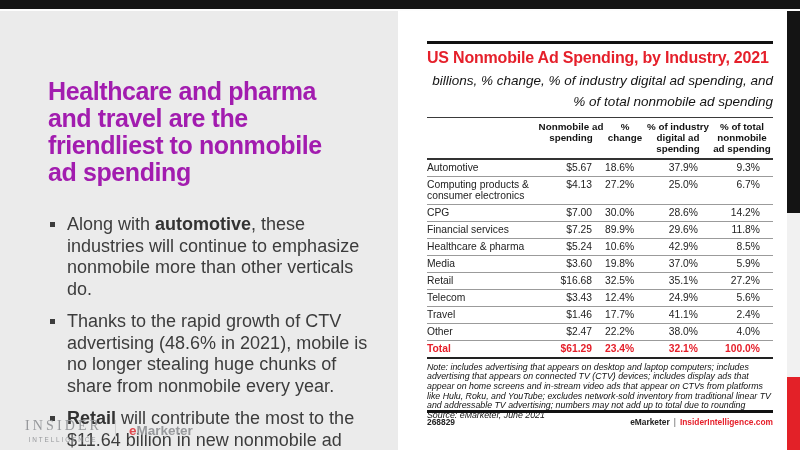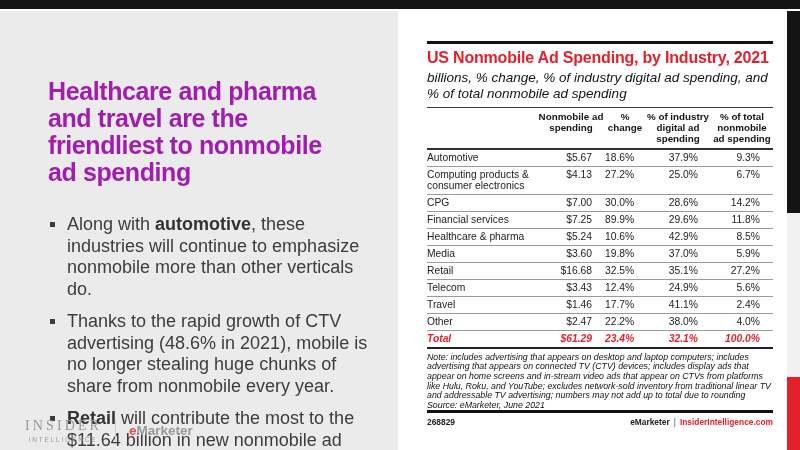--- a/index.html
+++ b/index.html
@@ -29,28 +29,28 @@
   .ins   { font-size:14px; letter-spacing:3.1px; color:#97999c; text-indent:3.1px;font-family:Liberation Serif, serif; }
   .intel { font-size:6.4px; letter-spacing:1.9px; color:#97999c; margin-top:2px; text-indent:1.9px; }
   .logo-divider { width:1px; height:21px; background:#cfcfcf; margin:0 13px 0 13px; }
   .emk { font-size:13.5px; color:#97999c; font-weight:bold; }
   .emk-e { color:#e0494f; }
 
   
   .card { position:absolute; left:398px; top:11px; width:389px; height:439px; background:#ffffff; padding:30px 0 0 29px; z-index:4; }
   .top-rule { width:346px; height:3px; background:#111; }
   .title { margin:5px 0 3px; font-size:16px; font-weight:bold; color:#e5202b; letter-spacing:-0.2px; }
-  .subtitle { width:346px; font-size:13.5px; font-style:italic; color:#141414; line-height:16px; padding-bottom:5px; border-bottom:1px solid #3a3a3a; }
+  .subtitle { width:346px; font-size:13.5px; font-style:italic; color:#141414; line-height:21px; padding-bottom:5px; border-bottom:1px solid #3a3a3a;text-align:right; }
 
   table { width:346px; border-collapse:collapse; table-layout:fixed; }
   th { font-size:9.8px; font-weight:bold; line-height:11.2px; color:#141414; text-align:center; vertical-align:top; padding:3px 0 3px; border-bottom:2px solid #333; }
   td { font-size:10.3px; line-height:11px; color:#222; padding:2.5px 0; border-bottom:1px solid #9b9b9b; vertical-align:top; }
   td.lbl { text-align:left; }
   td.num { text-align:right; padding-right:13px; }
-  tr.total td { color:#e5202b; font-weight:bold; border-bottom:2px solid #222;font-style:italic; }
+  tr.total td { color:#e5202b; font-weight:bold; border-bottom:2px solid #222; }
 
   .note { width:346px; font-size:8.8px; font-style:italic; color:#111; line-height:9.7px; margin-top:4px; }
   .source { margin-top:0; }
 
   .card-footer { position:absolute; left:29px; top:399px; width:346px; }
   .footer-rule { height:3px; background:#111; }
   .footer-row { display:flex; justify-content:space-between; align-items:baseline; margin-top:4px; font-size:8.4px; font-weight:bold; color:#222; }
   .footer-sep { color:#555; font-weight:normal; margin:0 4px; }
   .footer-site { color:#e5202b; }
 </style>

